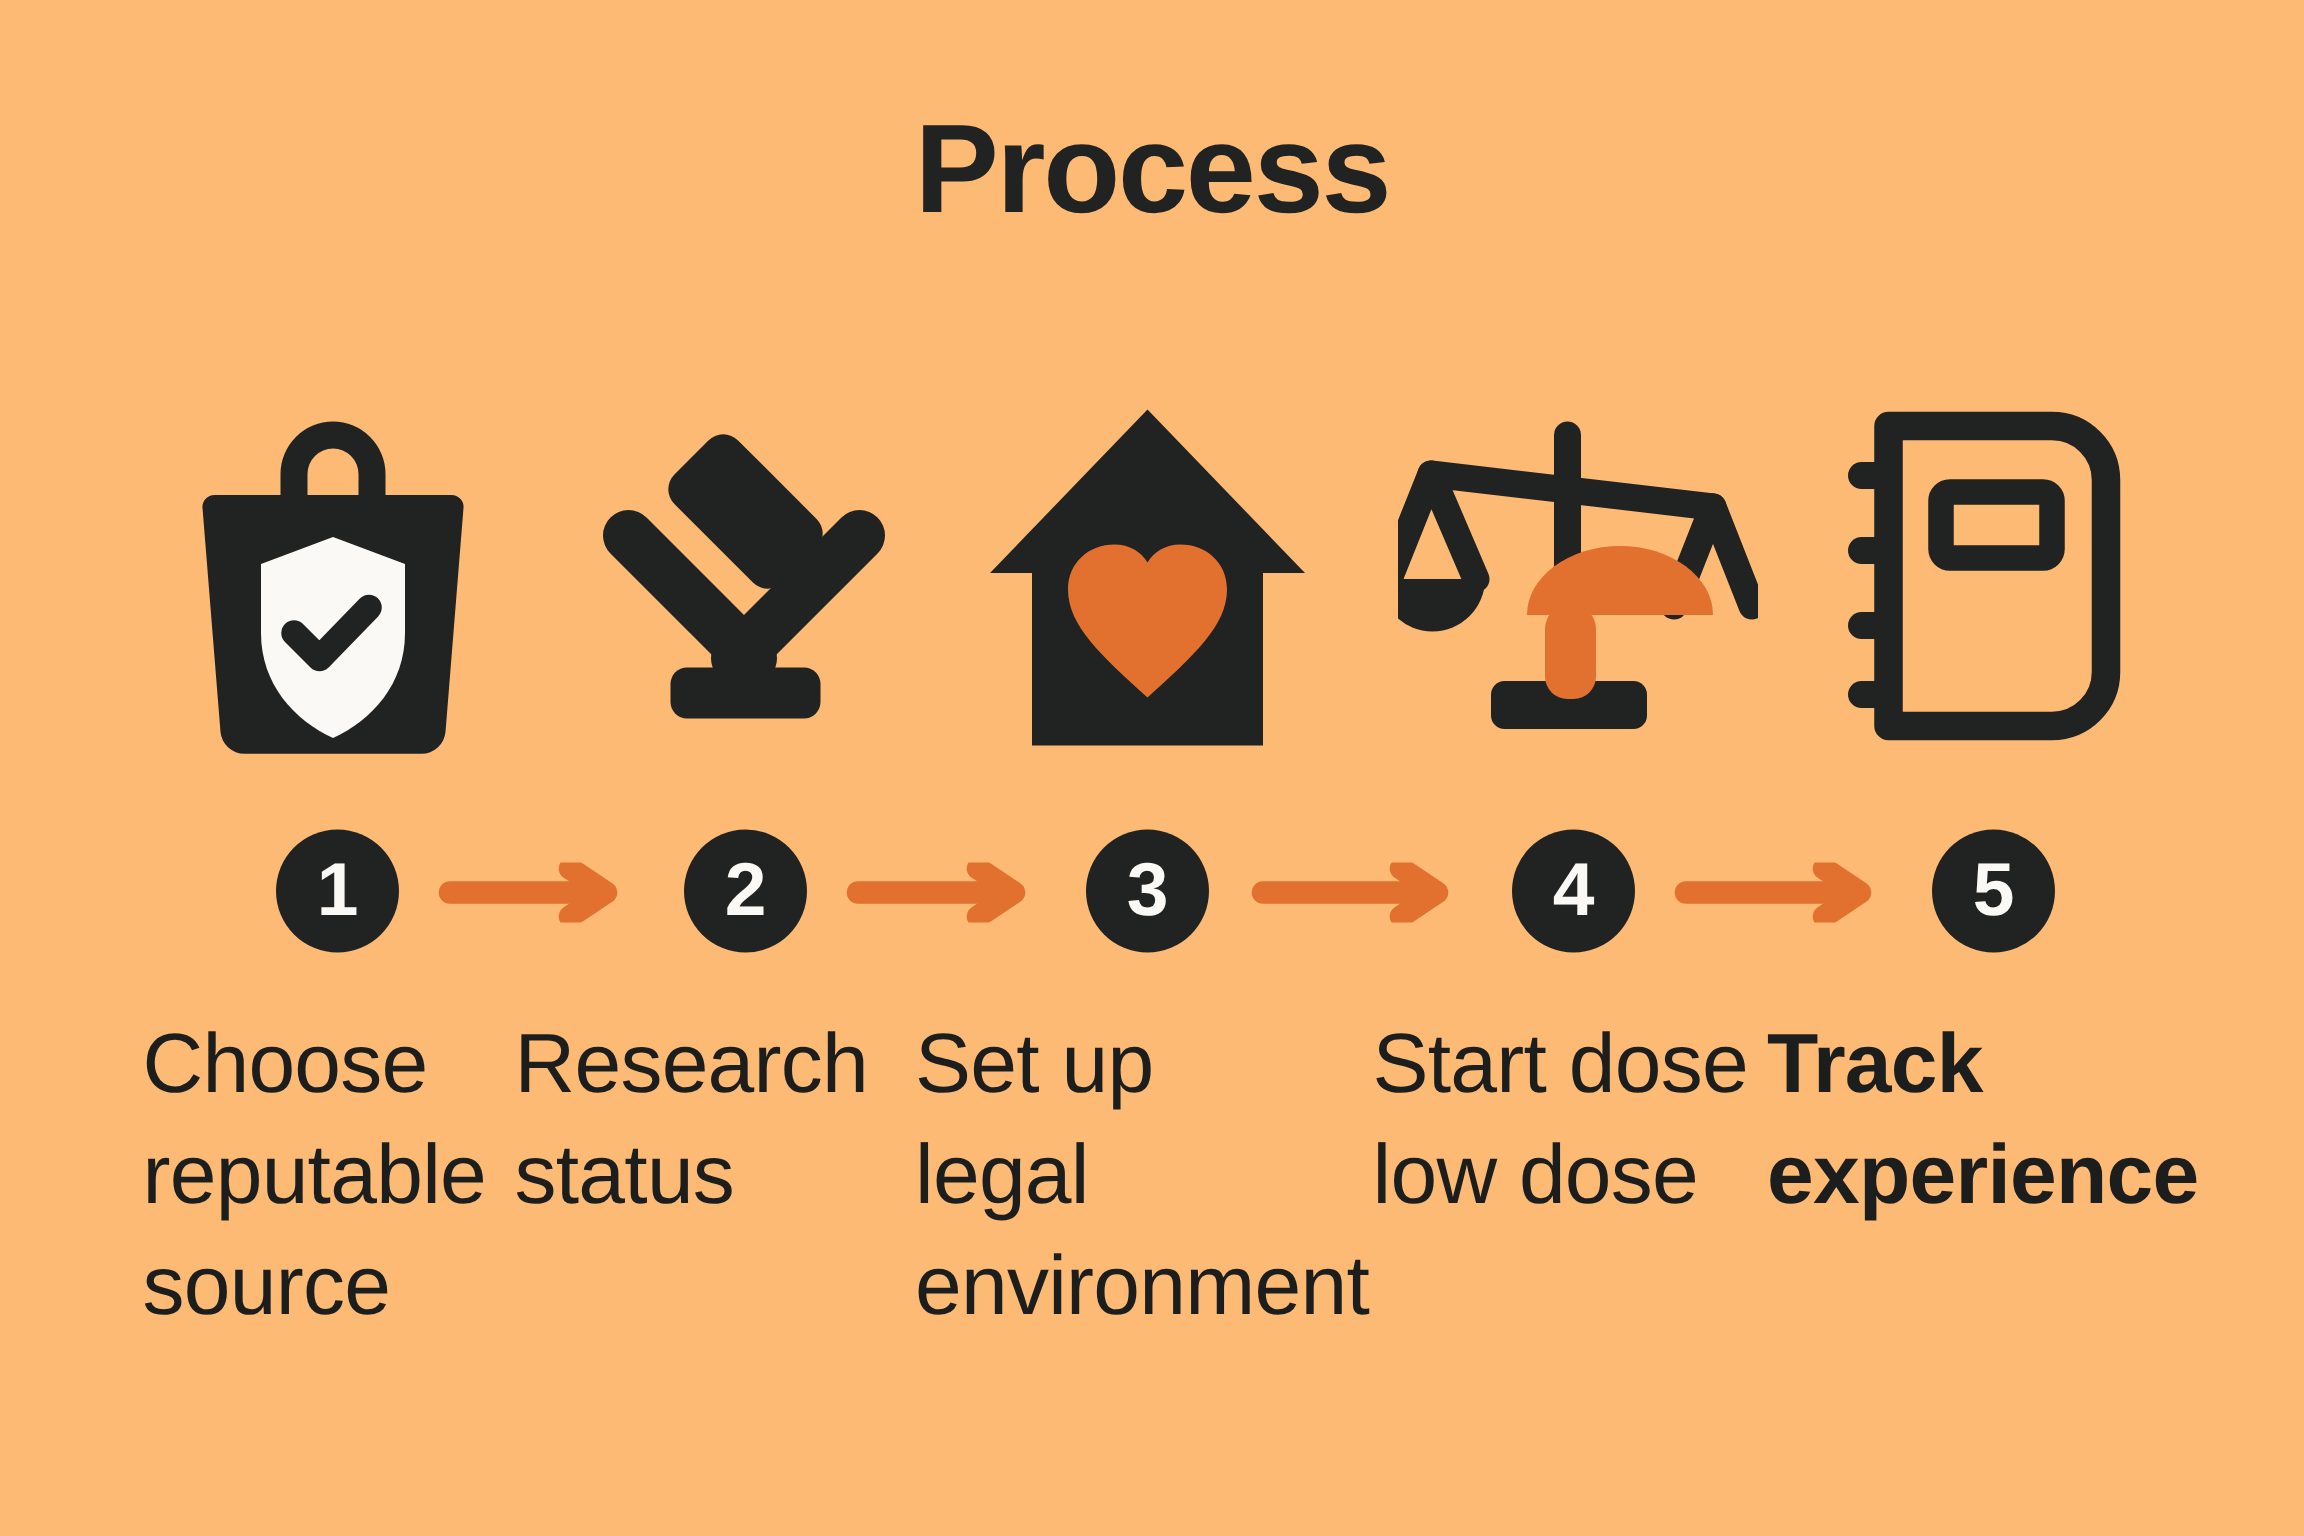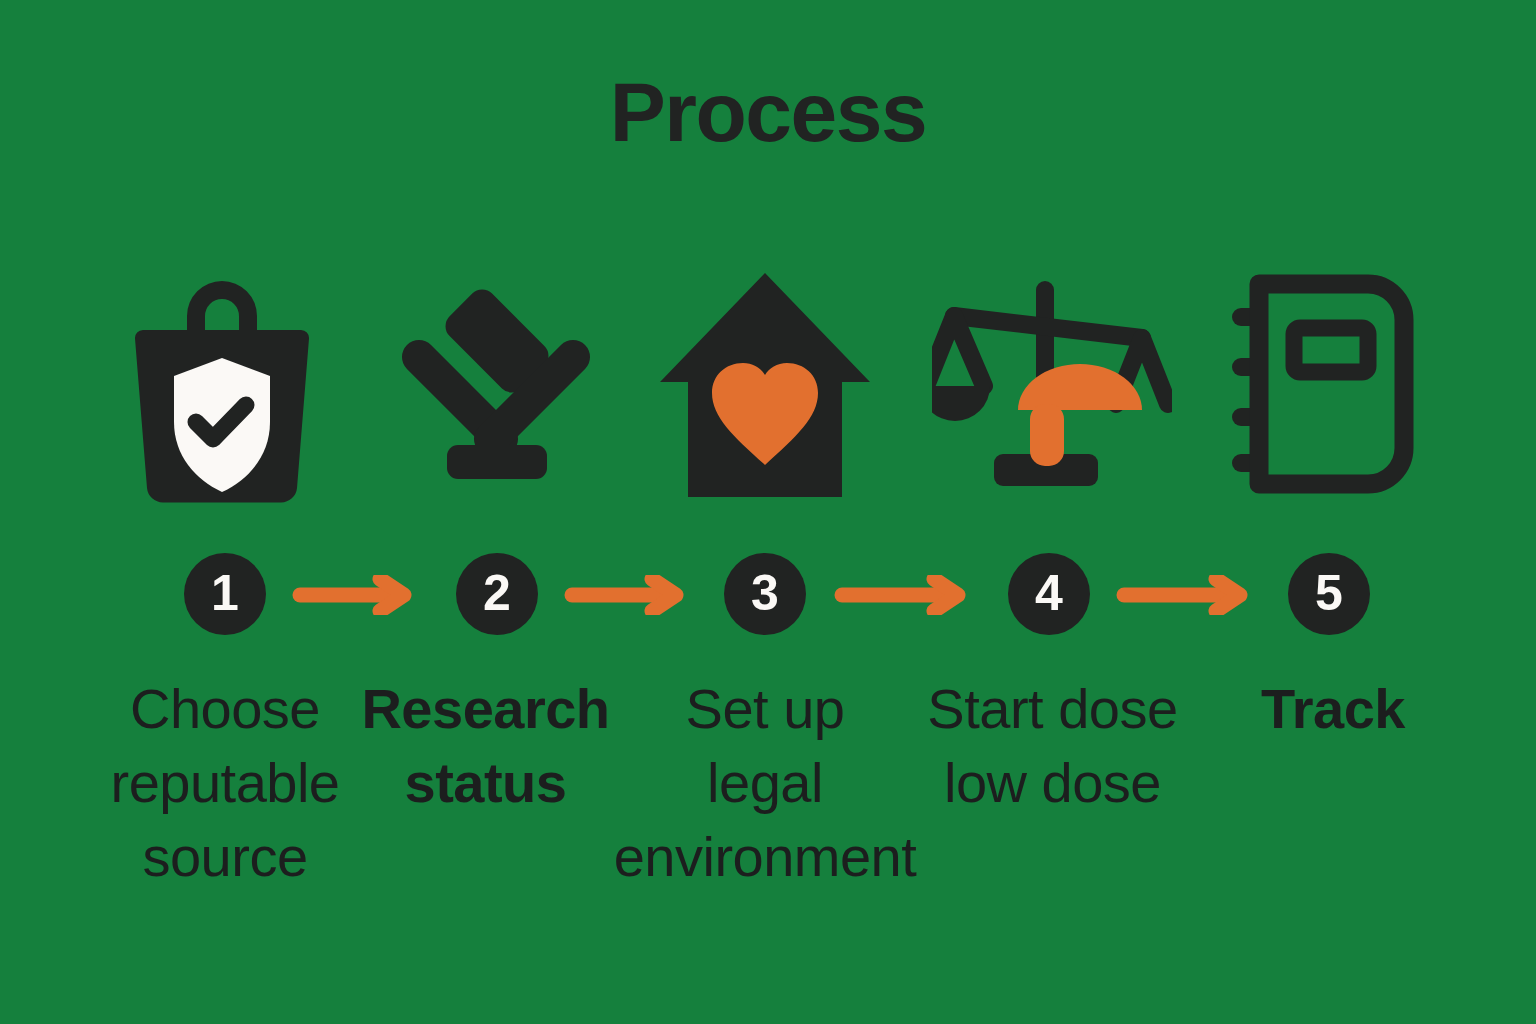--- a/index.html
+++ b/index.html
@@ -10,21 +10,21 @@
     width: 1536px;
     height: 1024px;
     background: #FBF9F6;
     font-family: "Liberation Sans", sans-serif;
     overflow: hidden;
   }
   #canvas {
     position: relative;
     width: 1536px;
     height: 1024px;
-    background: #15803d;
+    background: #fdba74;
   }
 
   
   .title {
     position: absolute;
     top: 70px;
     left: 0;
     width: 1536px;
     text-align: center;
     font-size: 84px;
@@ -89,21 +89,21 @@
   .labels {
     position: absolute;
     top: 672px;
     left: 0;
     width: 1536px;
     height: 250px;
   }
   .label-col {
     position: absolute;
     top: 0;
-    text-align: center;
+    text-align: left;
     font-size: 56px;
     line-height: 74px;
     color: #1C1E1E;
     letter-spacing: -0.5px;
     white-space: nowrap;
   }
   .label-line { display: block; }
   .label-line.em { font-weight: normal; }
 </style>
 </head>
@@ -235,34 +235,35 @@
   </div>
 
   <div class="labels">
 
     <div class="label-col" style="left:95px; width:260px;">
       <span class="label-line">Choose</span>
       <span class="label-line">reputable</span>
       <span class="label-line em">source</span>
     </div>
 
-    <div class="label-col" style="left:353px; width:265px;font-weight:bold;">
+    <div class="label-col" style="left:343px; width:265px;">
       <span class="label-line">Research</span>
       <span class="label-line">status</span>
     </div>
 
     <div class="label-col" style="left:610px; width:310px;">
       <span class="label-line">Set up</span>
       <span class="label-line">legal</span>
       <span class="label-line">environment</span>
     </div>
 
     <div class="label-col" style="left:915px; width:275px;">
       <span class="label-line">Start dose</span>
       <span class="label-line">low dose</span>
     </div>
 
     <div class="label-col" style="left:1178px; width:310px;font-weight:bold;">
       <span class="label-line">Track</span>
+      <span class="label-line">experience</span>
     </div>
   </div>
 
 </div>
 
 </body></html>

